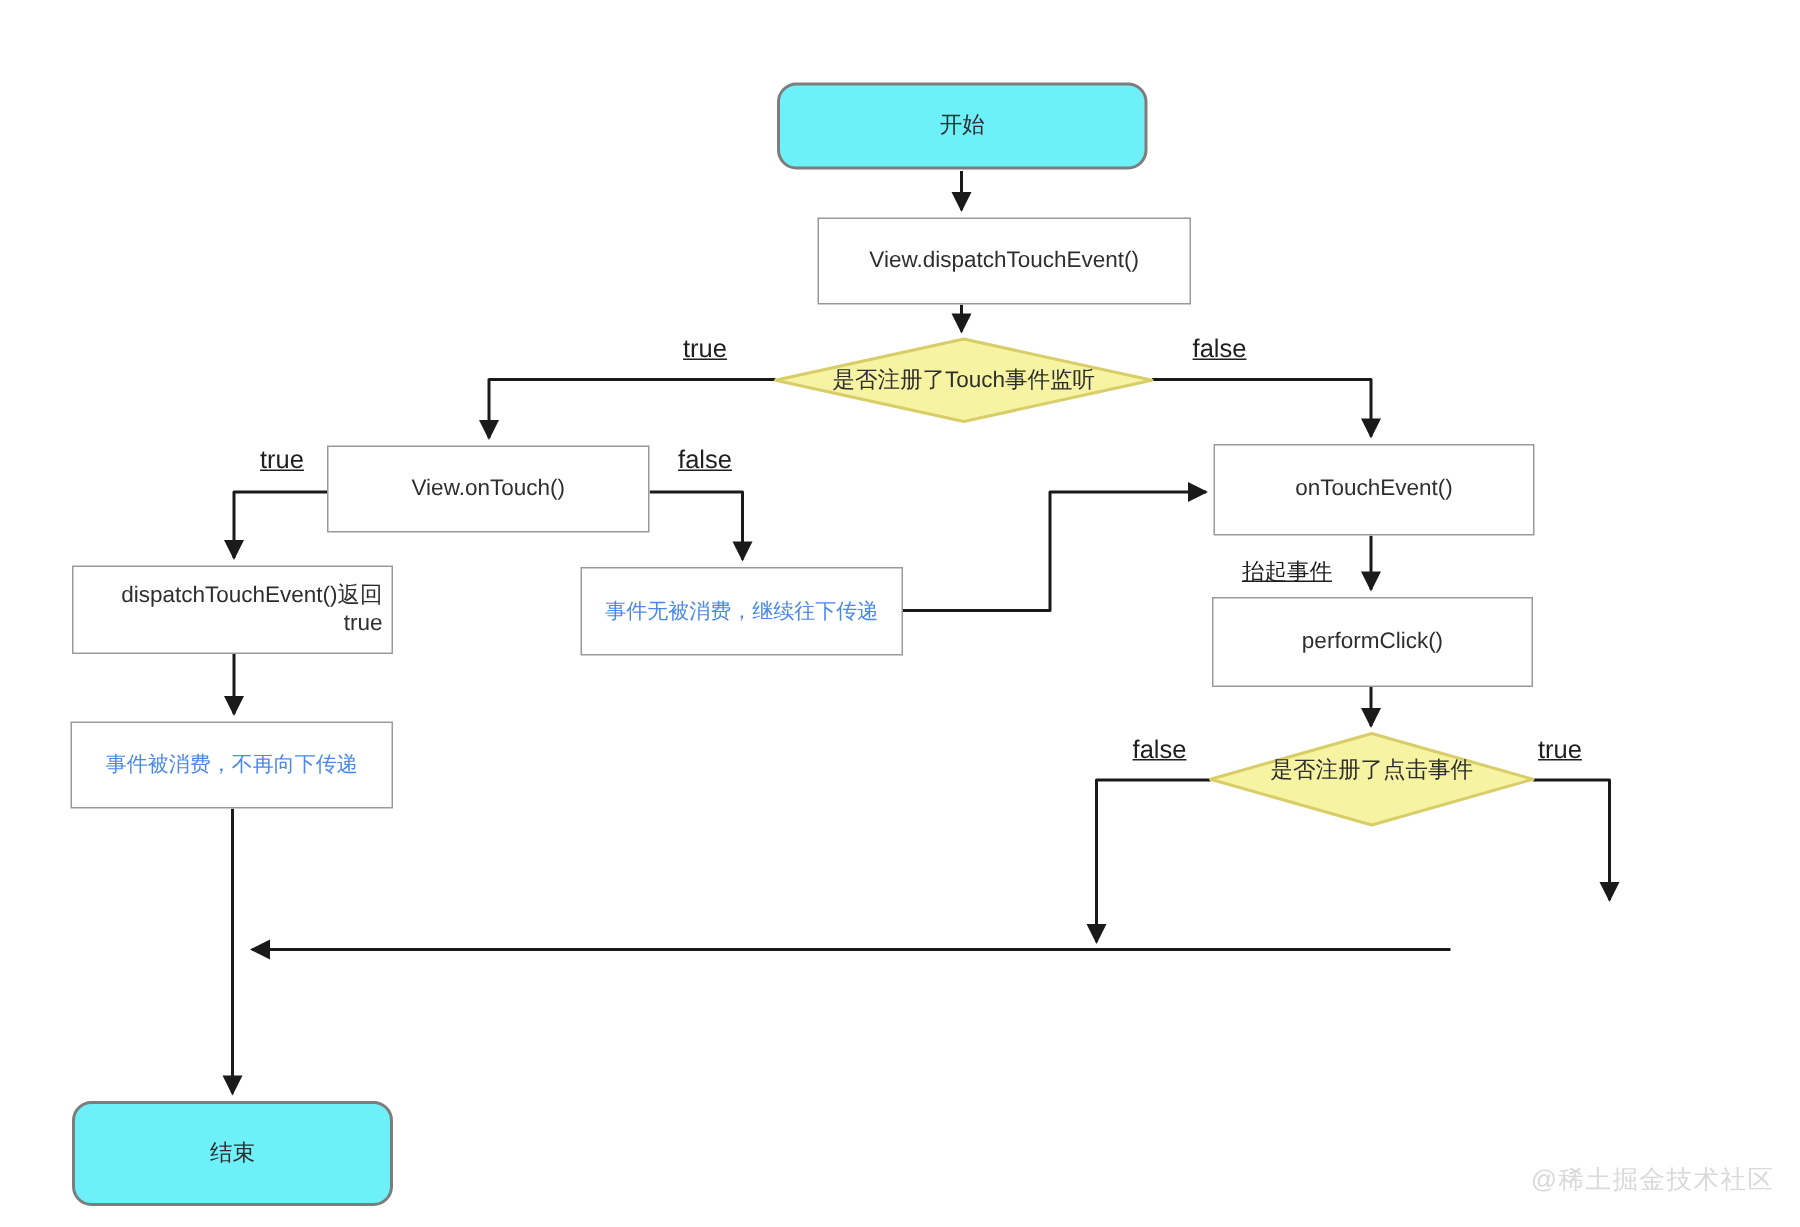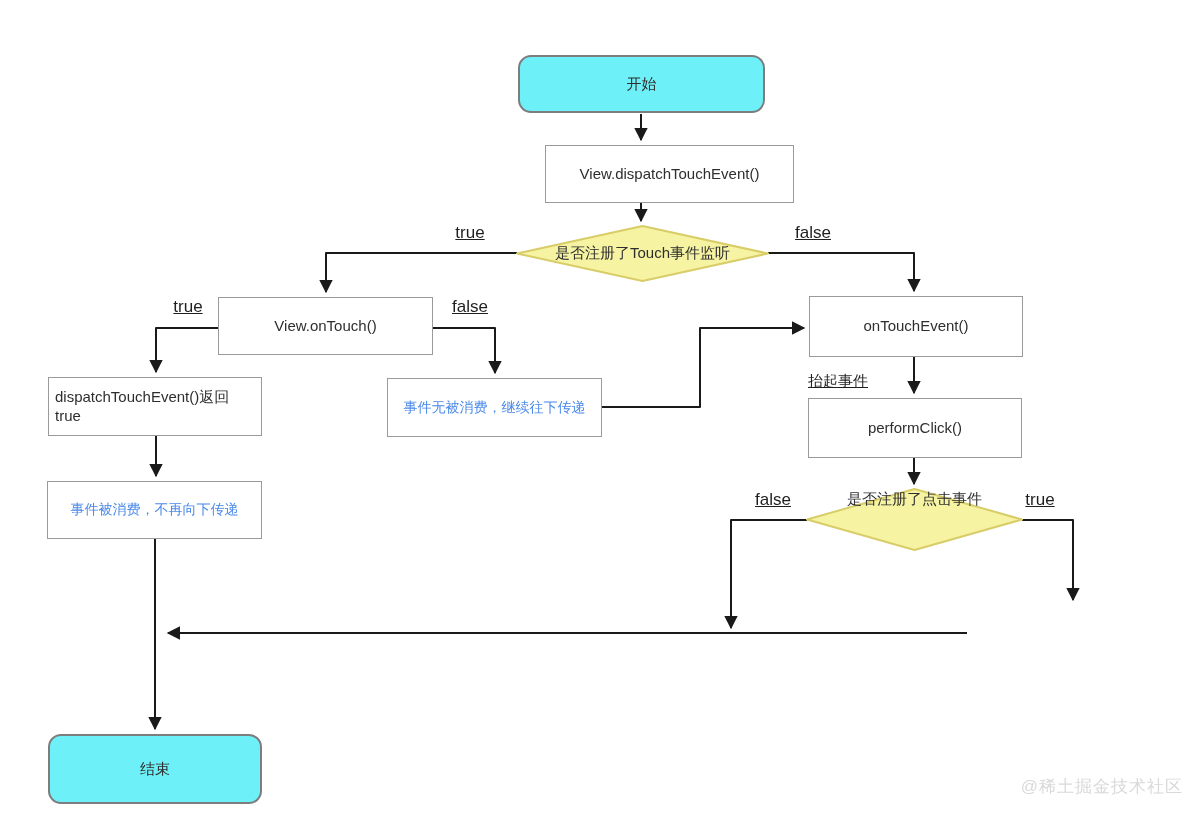--- a/index.html
+++ b/index.html
@@ -16,30 +16,30 @@
     --watermark:#d9d9d9;
     --background:#ffffff;
   }
   html,body{margin:0;padding:0;background:var(--background);}
   body{font-family:"Liberation Sans","DejaVu Sans",sans-serif;}
   #canvas{position:relative;width:1200px;height:818px;background:var(--background);overflow:hidden;}
   #connector-layer{position:absolute;left:0;top:0;width:1200px;height:818px;}
   .edge{fill:none;stroke:var(--line);stroke-width:2;stroke-linejoin:round;}
   .diamond{fill:var(--decision-fill);stroke:var(--decision-stroke);stroke-width:2;stroke-linejoin:round;}
   .node{position:absolute;display:flex;align-items:center;justify-content:center;
-        text-align:left;box-sizing:border-box;font-size:15px;color:var(--text);
+        text-align:right;box-sizing:border-box;font-size:15px;color:var(--text);
         background:var(--process-fill);border:1.5px solid var(--process-stroke);
         line-height:1.25;padding:16px 6px;}
   .terminal{background:var(--terminal-fill);border:2px solid var(--terminal-stroke);border-radius:13px;}
   .note{color:var(--note-text);font-size:14px;}
   .diamond-label{position:absolute;display:flex;align-items:center;justify-content:center;
         text-align:right;font-size:15px;color:var(--text);background:transparent;}
   .edge-label{position:absolute;transform:translate(-50%,-50%);font-size:17px;
         color:var(--label-text);white-space:nowrap;text-decoration:underline;}
-  .edge-label.small{font-size:15px;transform:none;}
+  .edge-label.small{font-size:15px;transform:none;margin-left:20px;}
   .watermark{position:absolute;right:17px;top:775px;font-size:17px;color:var(--watermark);
         letter-spacing:1px;white-space:nowrap;}
 </style>
 </head>
 <body>
 
 <div id="canvas">
 
   <svg id="connector-layer" viewBox="0 0 1200 818" xmlns="http://www.w3.org/2000/svg">
     <defs>
@@ -76,21 +76,21 @@
   <div class="node" style="left:218px;top:297px;width:215px;height:58px">View.onTouch()</div>
 
   <div class="node" style="left:48px;top:377px;width:214px;height:59px">dispatchTouchEvent()返回true</div>
 
   <div class="node" style="left:809px;top:296px;width:214px;height:61px">onTouchEvent()</div>
 
   <div class="node note" style="left:387px;top:378px;width:215px;height:59px">事件无被消费，继续往下传递</div>
 
   <div class="node" style="left:808px;top:398px;width:214px;height:60px">performClick()</div>
 
-  <div class="diamond-label" style="left:807px;top:485px;width:215px;height:29px">是否注册了点击事件</div>
+  <div class="diamond-label" style="left:807px;top:499px;width:215px;height:29px">是否注册了点击事件</div>
 
 
   <div class="node note" style="left:47px;top:481px;width:215px;height:58px">事件被消费，不再向下传递</div>
 
   <div class="node terminal" style="left:48px;top:734px;width:214px;height:70px">结束</div>
 
   <div class="edge-label" style="left:470px;top:233px">true</div>
 
   <div class="edge-label" style="left:813px;top:233px">false</div>
 

